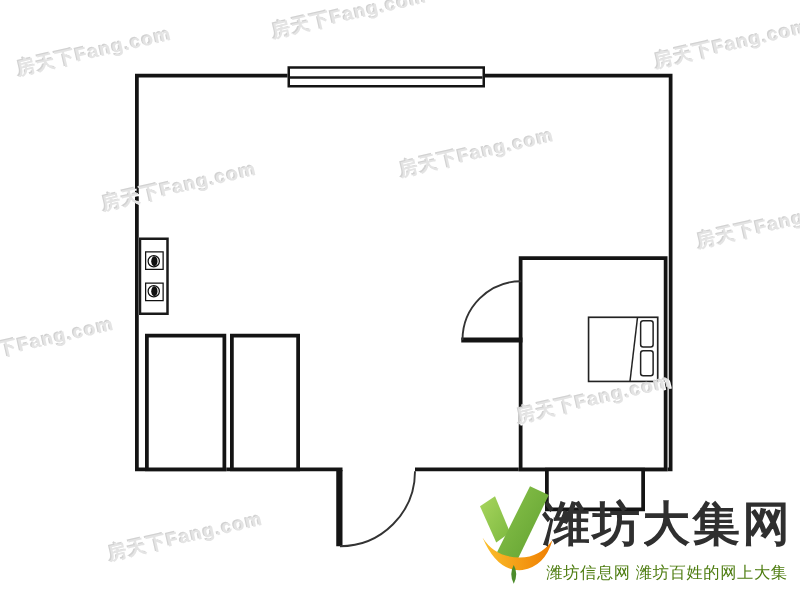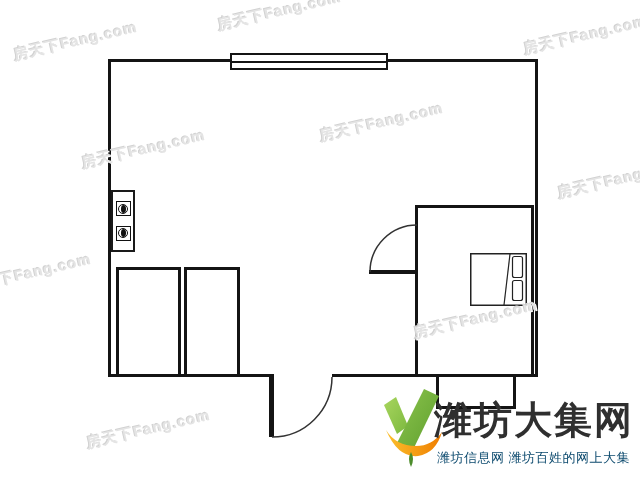--- a/index.html
+++ b/index.html
@@ -78,21 +78,21 @@
   }
   .arcs{position:absolute;left:0;top:0;width:640px;height:480px;pointer-events:none;}
   
   .logo{position:absolute;z-index:10;left:0;top:0;width:511px;height:480px;pointer-events:none;}
   .logo-mark{position:absolute;left:380px;top:388px;width:64px;height:82px;}
   .logo-title{
     position:absolute;left:434px;top:400px;font-size:38px;font-weight:bold;
     letter-spacing:2px;color:#2f2f2f;line-height:1.1;white-space:nowrap;
   }
   .logo-subtitle{
-    position:absolute;left:437px;top:449px;font-size:13px;color:#0c4a6e;
+    position:absolute;left:437px;top:449px;font-size:13px;color:#4d7c0f;
     letter-spacing:0.5px;white-space:nowrap;
   }
 </style>
 </head>
 <body>
 
 <div id="canvas">
 
   <div class="wm wm1">房天下Fang.com</div>
   <div class="wm wm2">房天下Fang.com</div>

